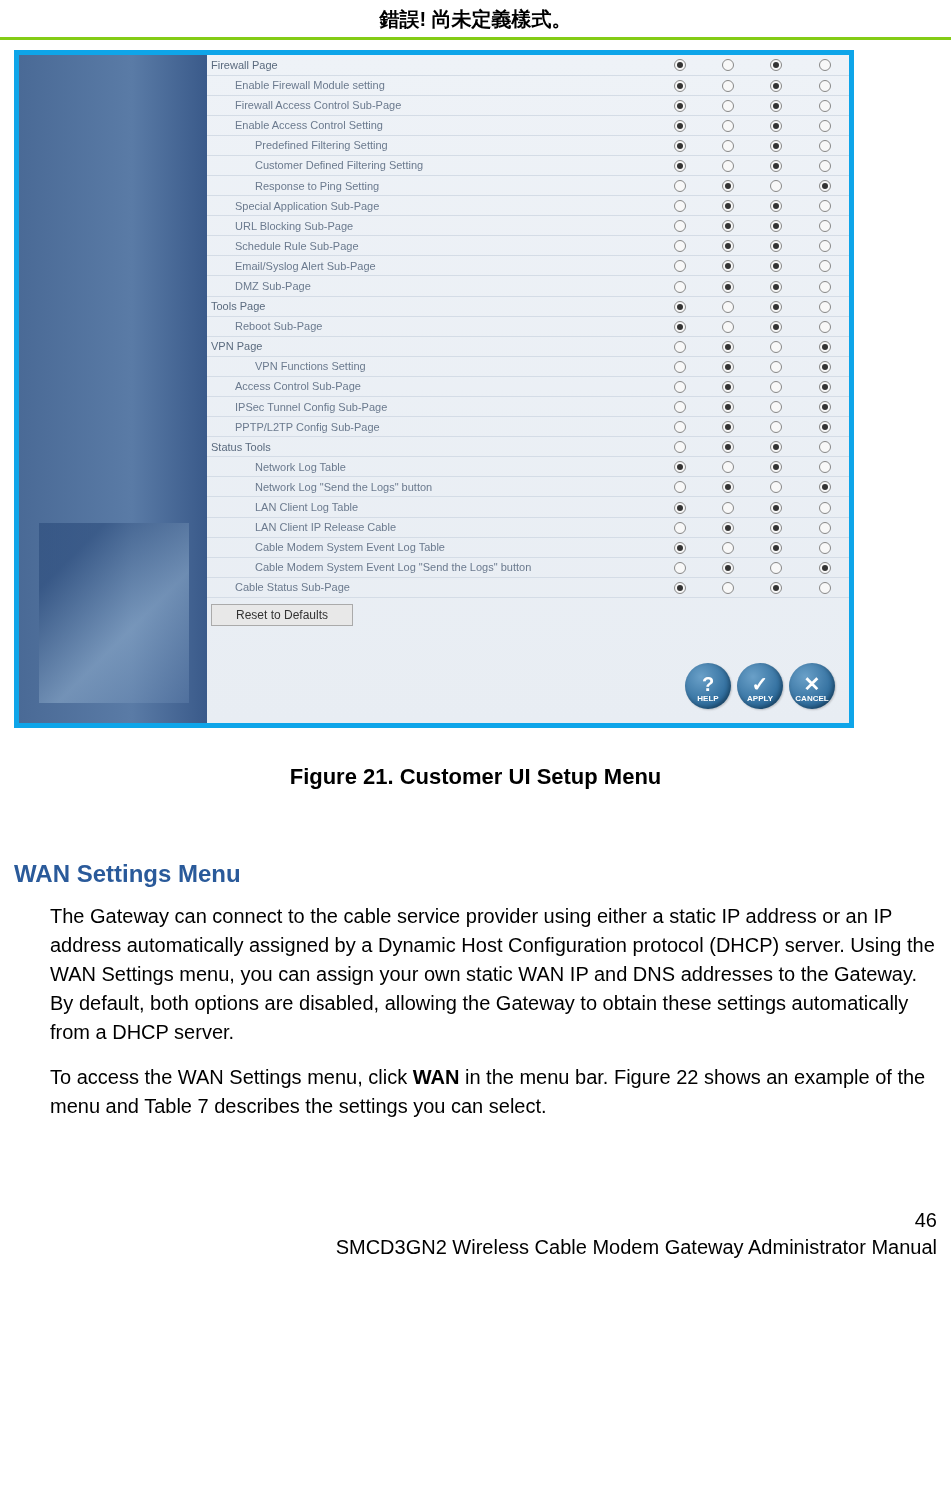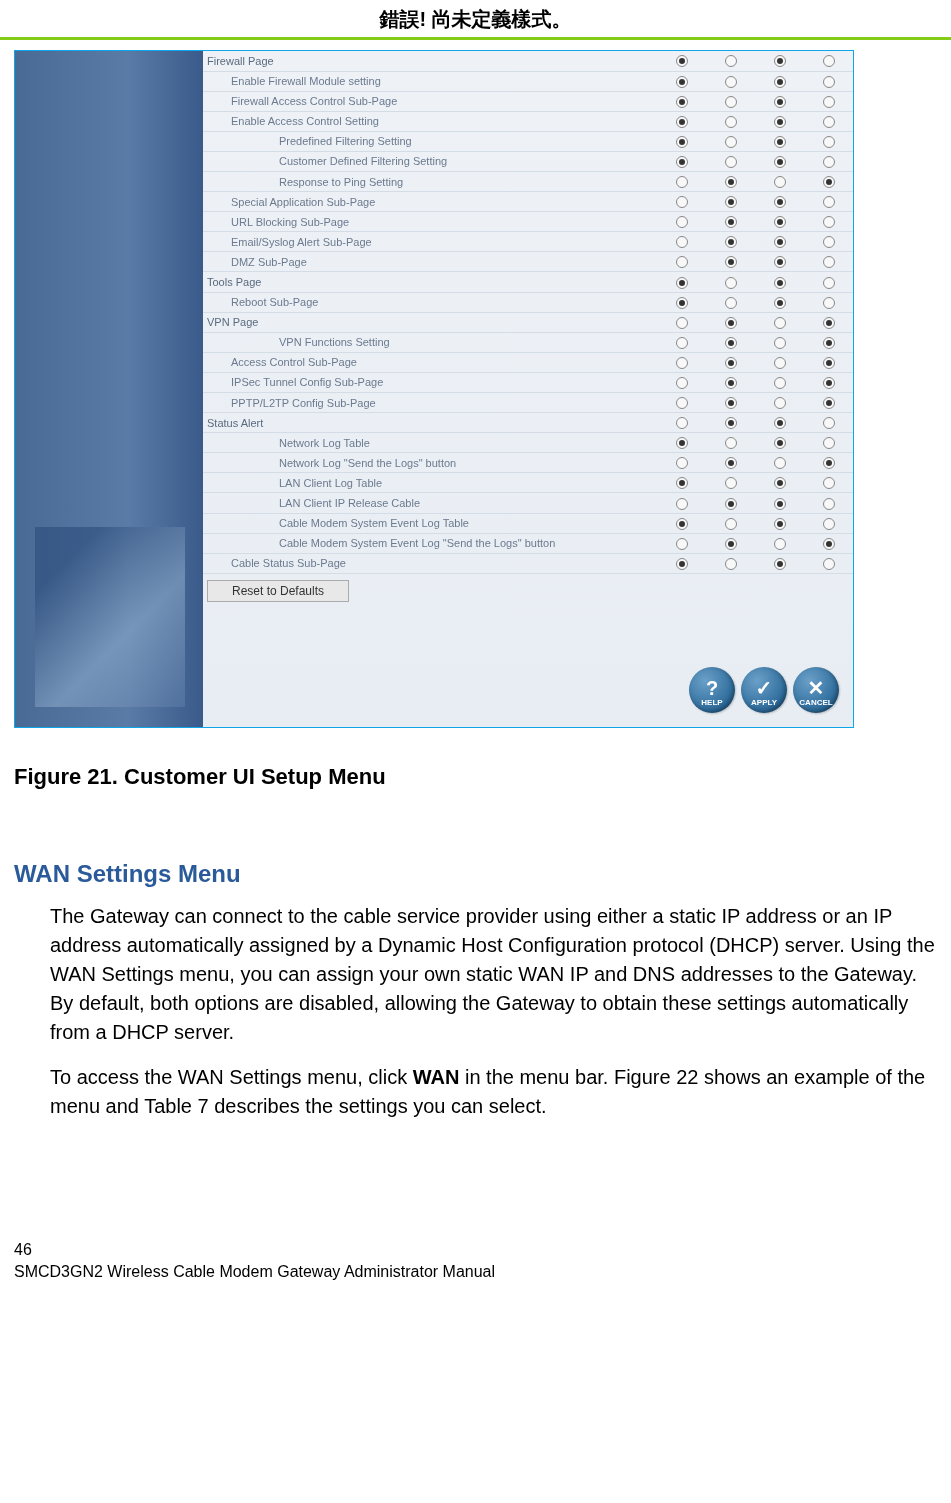--- a/index.html
+++ b/index.html
@@ -12,21 +12,21 @@
     }
     .header-error {
       text-align: center;
       font-size: 20px;
       font-weight: bold;
       padding: 6px 0 4px 0;
       border-bottom: 3px solid #84cc16;
     }
     .page-body { padding: 10px 14px; }
     .figure-wrap {
-      border: 1px solid #0ea5e9;
+      border: 5px solid #0ea5e9;
       width: 840px;
       height: 678px;
       position: relative;
       overflow: hidden;
       background: #0ea5e9;
     }
     .sidebar {
       position: absolute;
       left: 0; top: 0; bottom: 0;
       width: 188px;
@@ -53,21 +53,21 @@
     }
     .perm-table td {
       border-bottom: 1px solid #d4dce6;
       padding: 3px 4px;
       height: 20px;
       vertical-align: middle;
     }
     .perm-table .label { width: 390px; }
     .perm-table .section { color: #5a6a7e; font-weight: normal; }
     .perm-table .indent1 { padding-left: 28px; }
-    .perm-table .indent2 { padding-left: 76px; }
+    .perm-table .indent2 { padding-left: 48px; }
     .perm-table .radio-col { width: 42px; text-align: center; }
     .radio {
       display: inline-block;
       width: 12px; height: 12px;
       border: 1px solid #888;
       border-radius: 50%;
       background: #f8f8f8;
       position: relative;
       vertical-align: middle;
     }
@@ -105,41 +105,42 @@
       display: flex;
       flex-direction: column;
       align-items: center;
       justify-content: flex-end;
       padding-bottom: 6px;
       cursor: pointer;
       box-shadow: inset -2px -2px 4px rgba(0,0,0,0.3), 1px 1px 2px rgba(0,0,0,0.2);
     }
     .circ-btn .glyph { font-size: 20px; line-height: 18px; margin-bottom: 1px; }
     .figure-caption {
+      text-align: center;
       font-size: 22px;
       font-weight: bold;
       margin: 36px 0 70px 0;
     }
     .section-heading {
       color: #2a5a9a;
       font-size: 24px;
       font-weight: bold;
       margin-bottom: 14px;
     }
     .body-text {
       font-size: 20px;
       line-height: 1.45;
       margin-bottom: 16px;
       margin-left: 36px;
     }
     .body-text b { font-weight: bold; }
     .footer {
-      text-align: left;
-      font-size: 16px;
-      margin-top: 120px;
+      text-align: right;
+      font-size: 20px;
+      margin-top: 88px;
       padding-bottom: 20px;
     }
     .footer .pg { margin-bottom: 4px; }
   </style>
 </head>
 <body>
 
 <div class="header-error">錯誤! 尚未定義樣式。</div>
 
 <div class="page-body">
@@ -208,20 +209,27 @@
               <td class="radio-col"><span class="radio"></span></td>
             </tr>
             <tr>
               <td class="label indent1">URL Blocking Sub-Page</td>
               <td class="radio-col"><span class="radio"></span></td>
               <td class="radio-col"><span class="radio sel"></span></td>
               <td class="radio-col"><span class="radio sel"></span></td>
               <td class="radio-col"><span class="radio"></span></td>
             </tr>
             <tr>
+              <td class="label indent1">Schedule Rule Sub-Page</td>
+              <td class="radio-col"><span class="radio"></span></td>
+              <td class="radio-col"><span class="radio sel"></span></td>
+              <td class="radio-col"><span class="radio sel"></span></td>
+              <td class="radio-col"><span class="radio"></span></td>
+            </tr>
+            <tr>
               <td class="label indent1">Email/Syslog Alert Sub-Page</td>
               <td class="radio-col"><span class="radio"></span></td>
               <td class="radio-col"><span class="radio sel"></span></td>
               <td class="radio-col"><span class="radio sel"></span></td>
               <td class="radio-col"><span class="radio"></span></td>
             </tr>
             <tr>
               <td class="label indent1">DMZ Sub-Page</td>
               <td class="radio-col"><span class="radio"></span></td>
               <td class="radio-col"><span class="radio sel"></span></td>
@@ -271,21 +279,21 @@
               <td class="radio-col"><span class="radio sel"></span></td>
             </tr>
             <tr>
               <td class="label indent1">PPTP/L2TP Config Sub-Page</td>
               <td class="radio-col"><span class="radio"></span></td>
               <td class="radio-col"><span class="radio sel"></span></td>
               <td class="radio-col"><span class="radio"></span></td>
               <td class="radio-col"><span class="radio sel"></span></td>
             </tr>
             <tr>
-              <td class="label section">Status Alert</td>
+              <td class="label section">Status Tools</td>
               <td class="radio-col"><span class="radio"></span></td>
               <td class="radio-col"><span class="radio sel"></span></td>
               <td class="radio-col"><span class="radio sel"></span></td>
               <td class="radio-col"><span class="radio"></span></td>
             </tr>
             <tr>
               <td class="label indent2">Network Log Table</td>
               <td class="radio-col"><span class="radio sel"></span></td>
               <td class="radio-col"><span class="radio"></span></td>
               <td class="radio-col"><span class="radio sel"></span></td>

